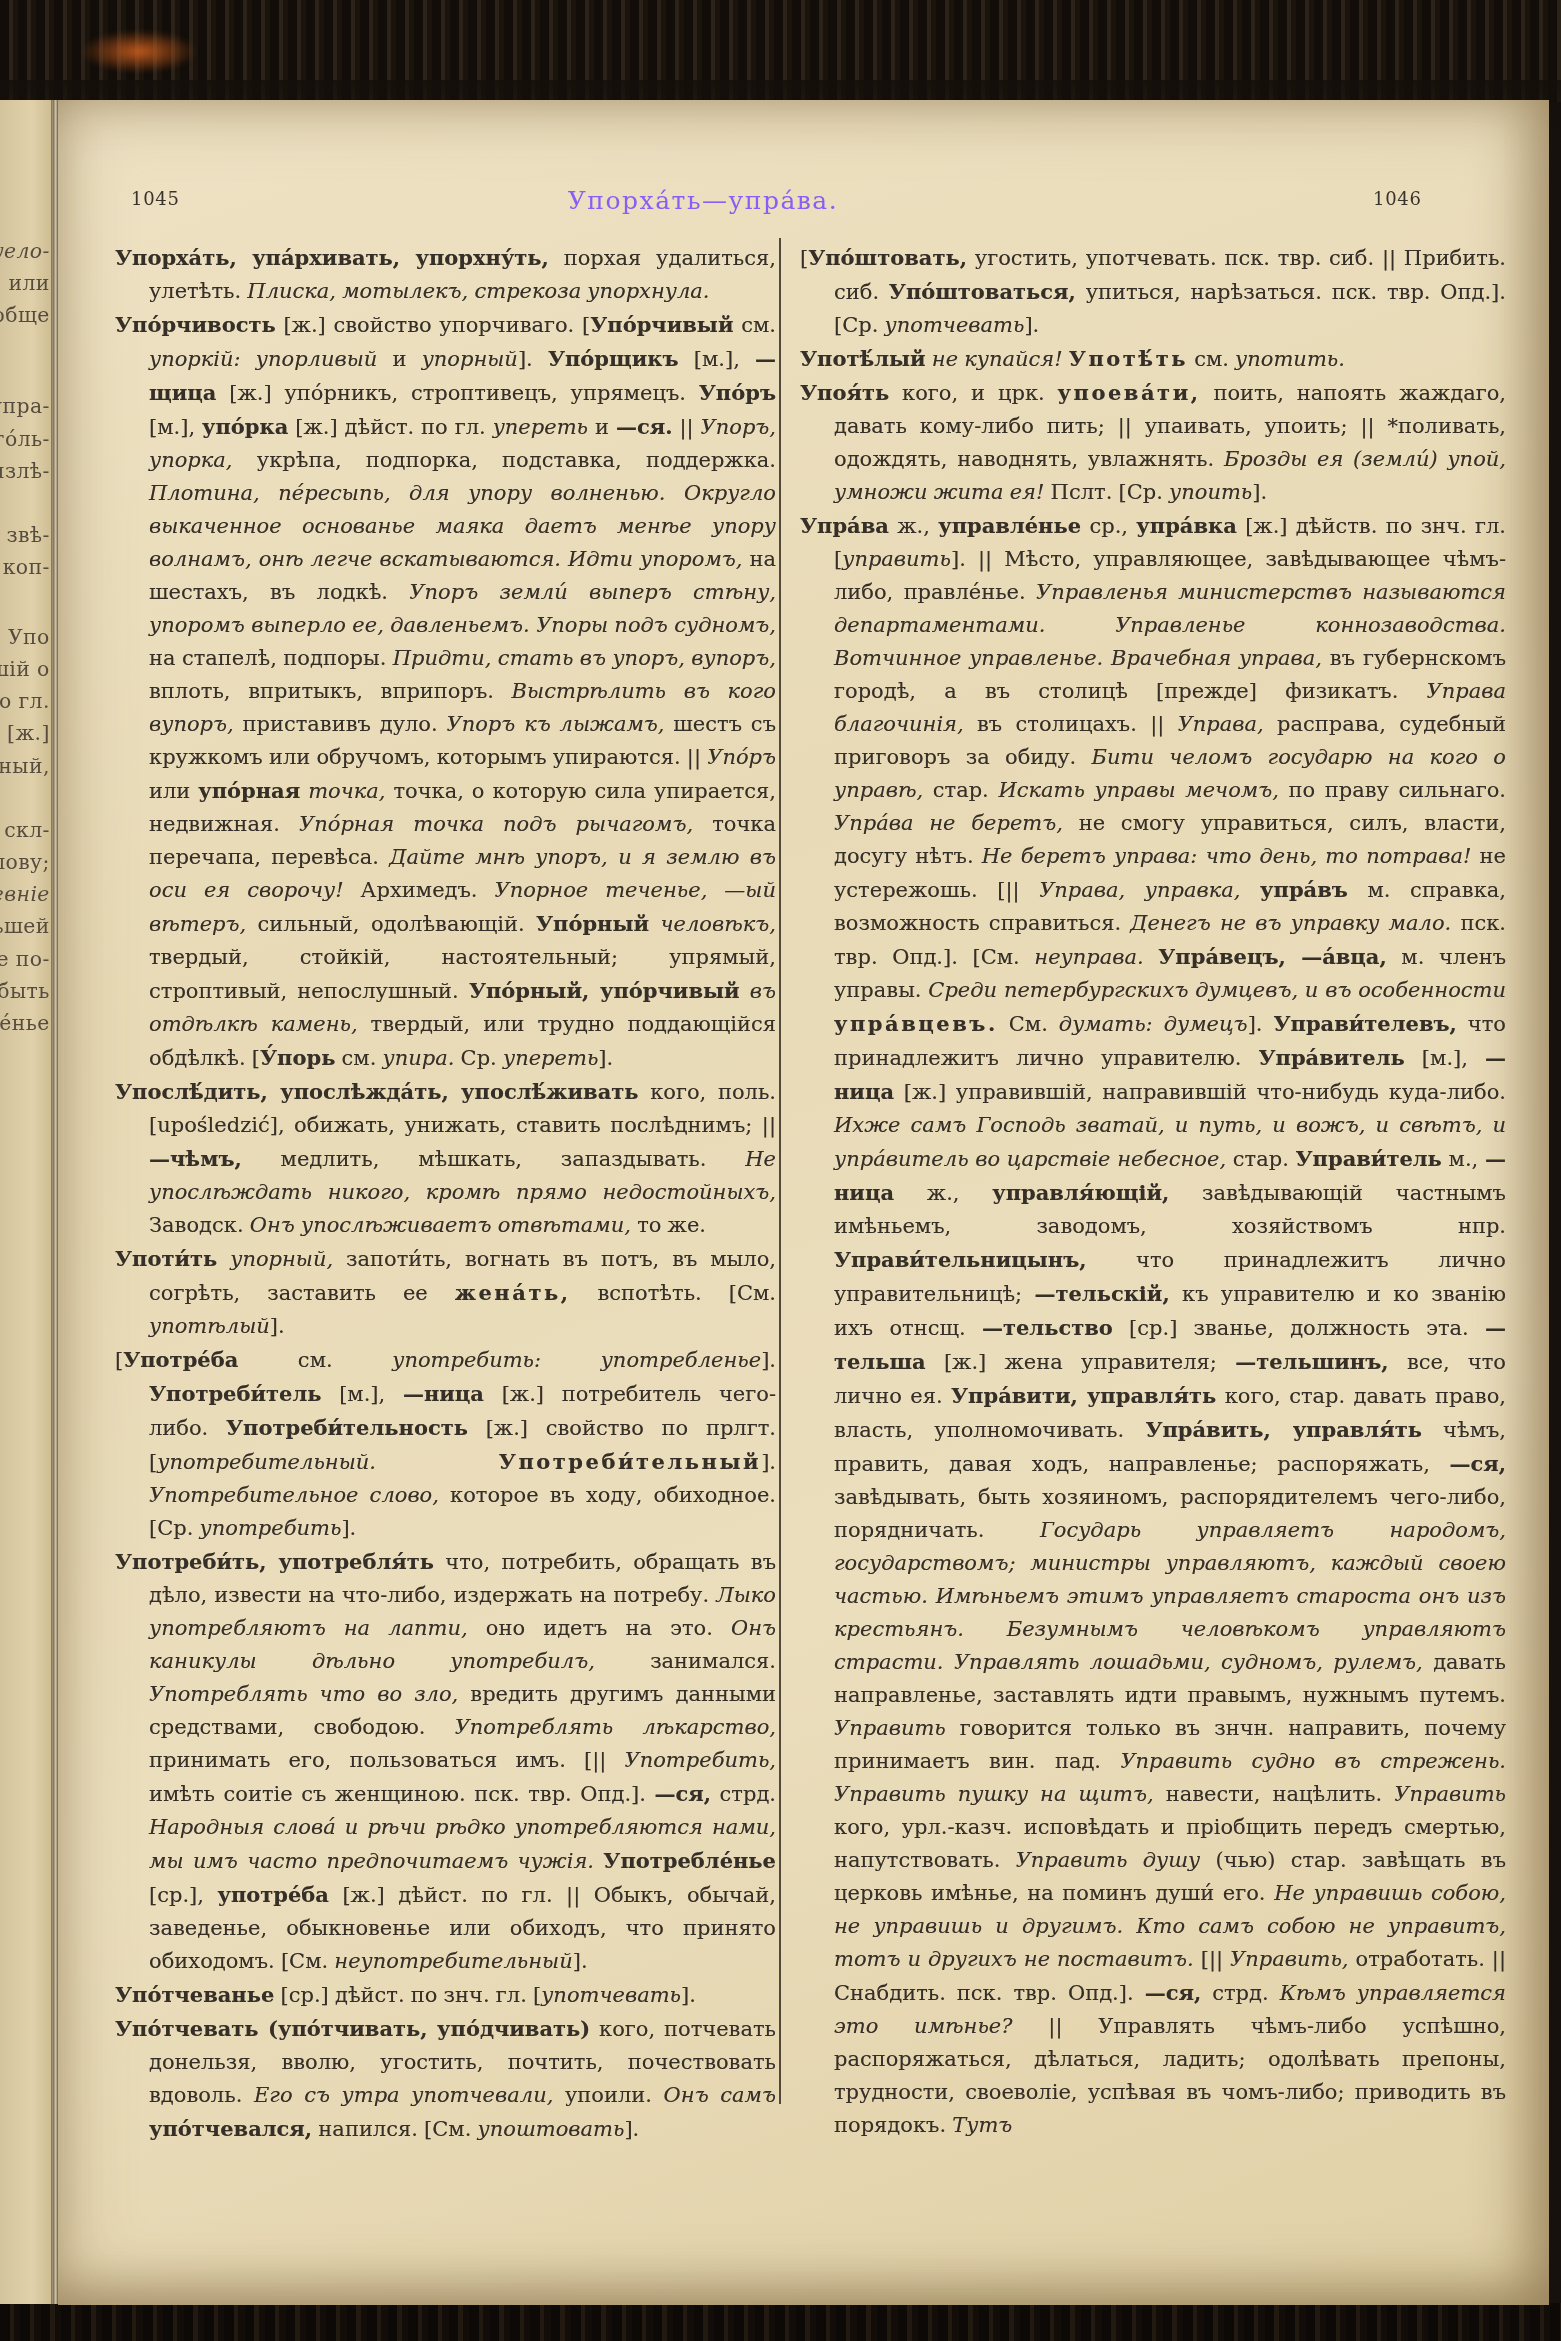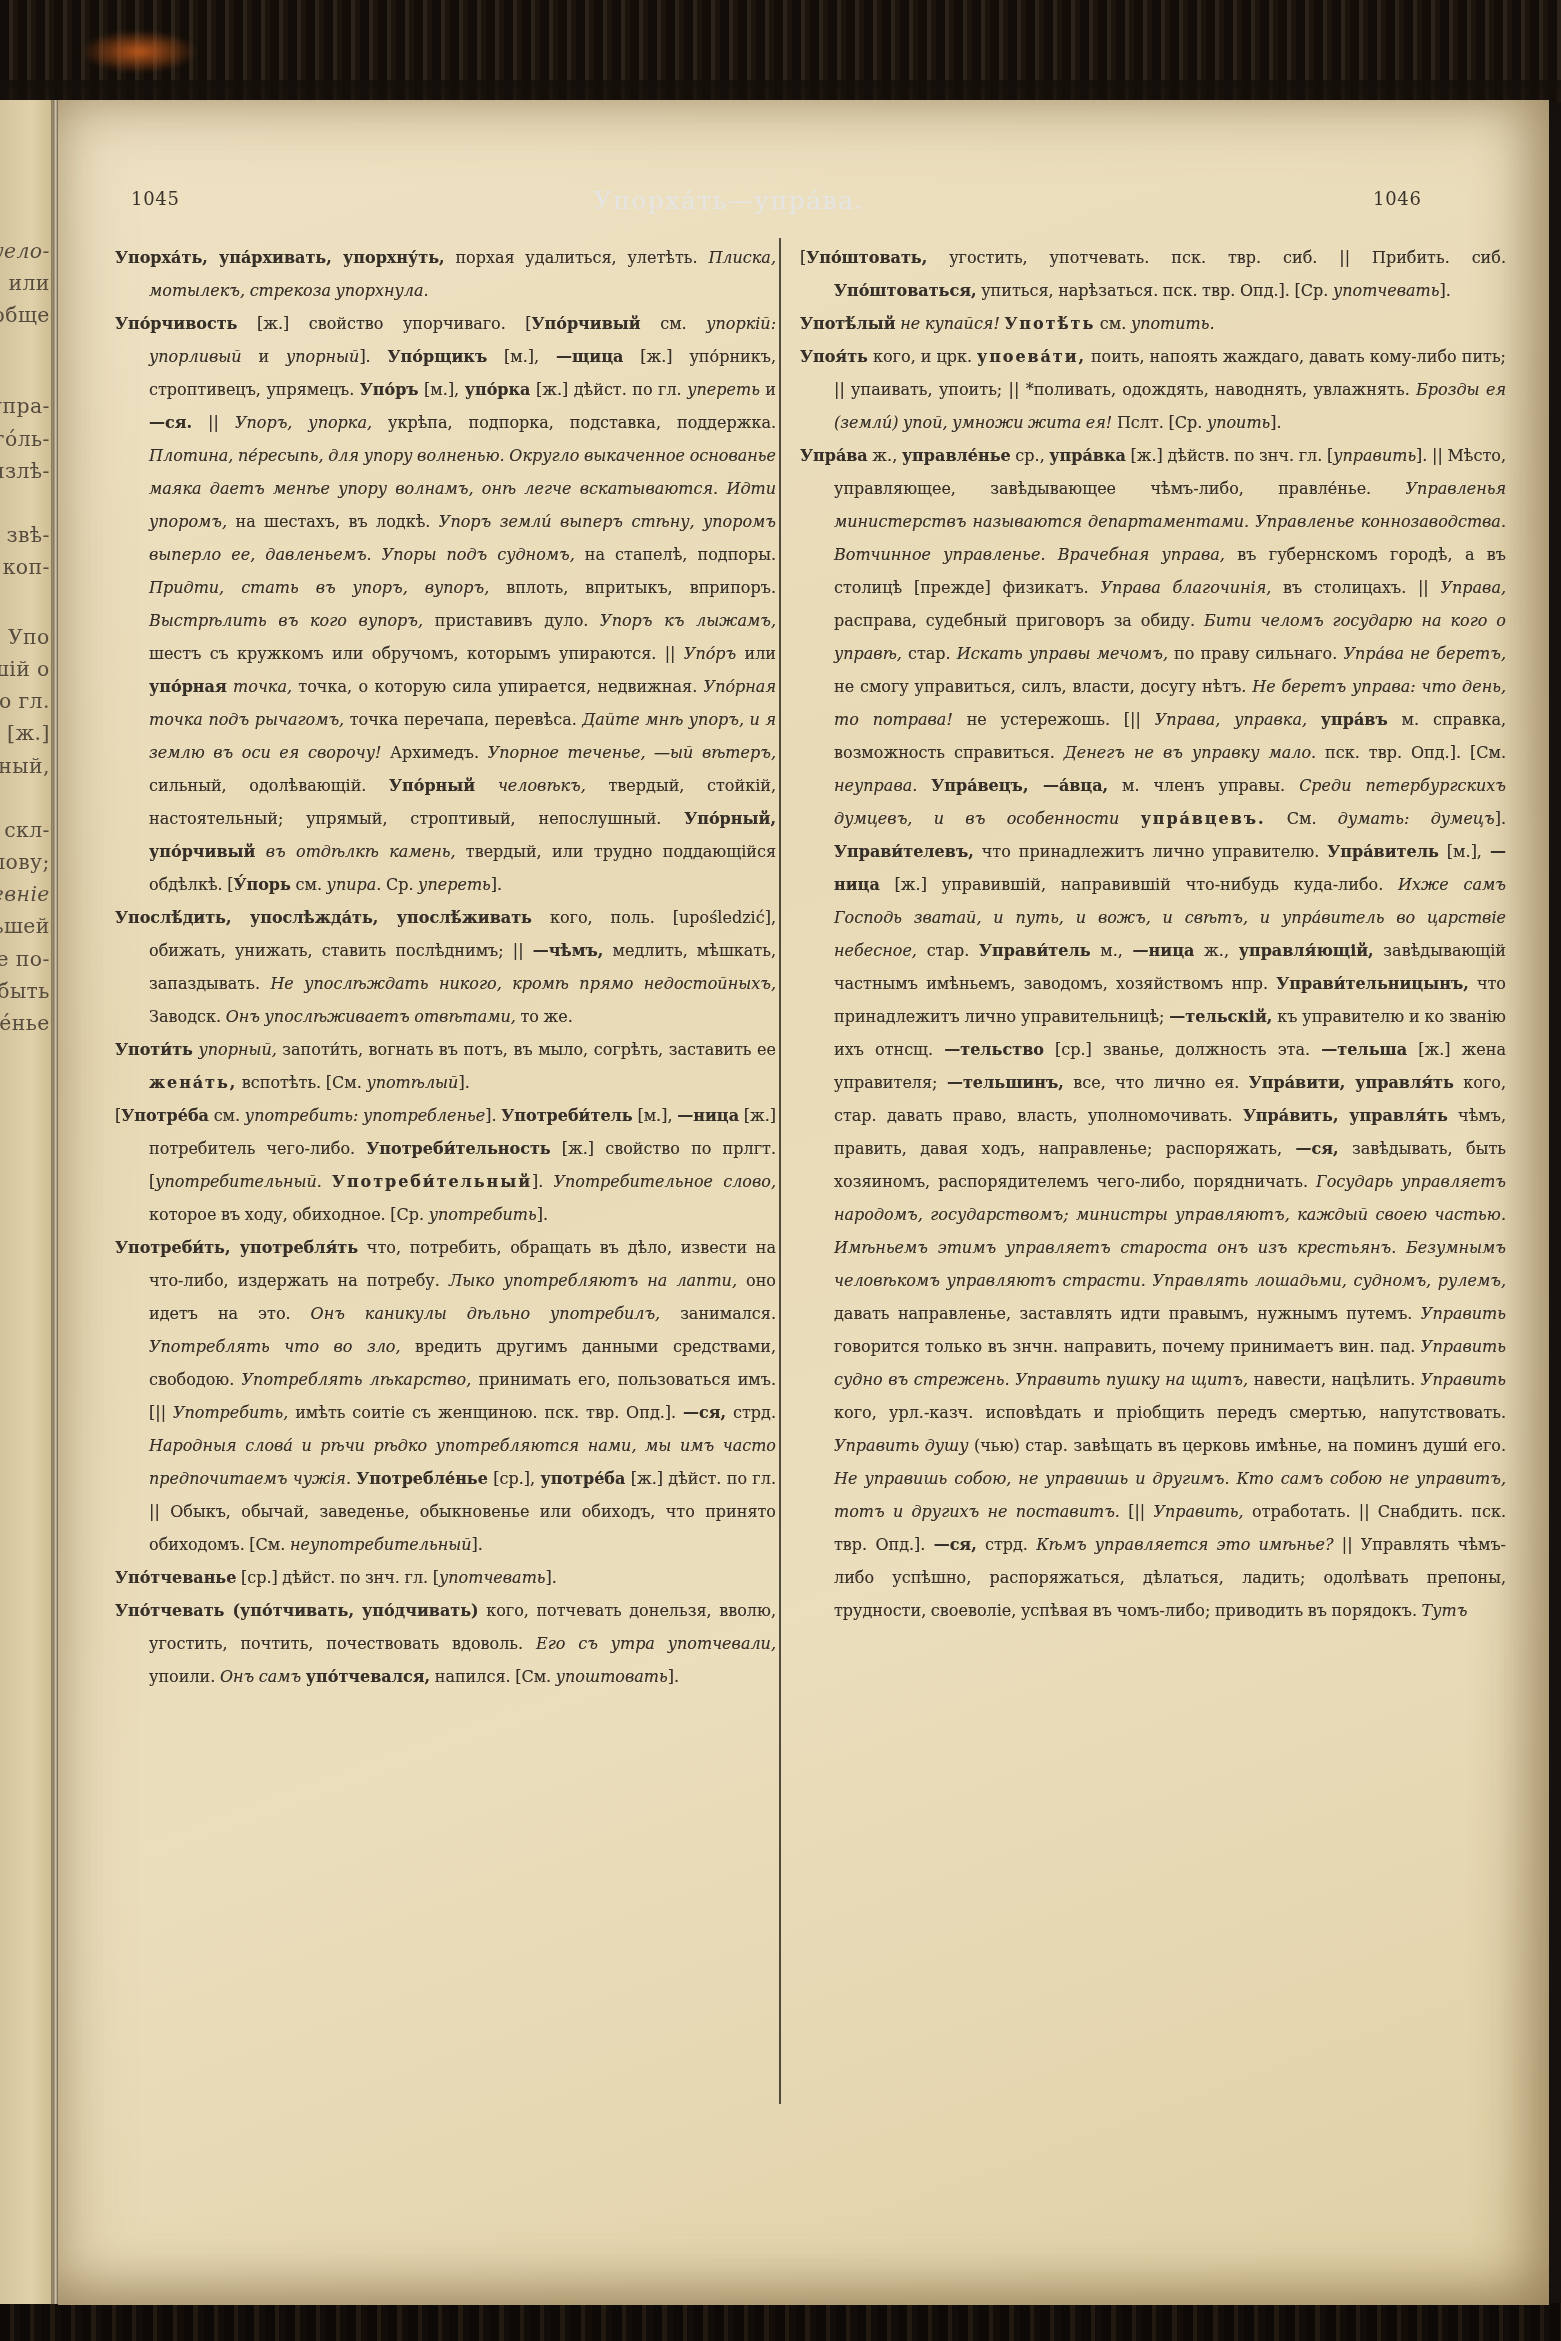--- a/index.html
+++ b/index.html
@@ -53,27 +53,27 @@
     box-shadow:
       inset 0 0 75px rgba(125,98,55,0.35),
       inset -27px 0 48px rgba(105,82,45,0.30),
       inset 0 -21.4px 43px rgba(105,82,45,0.25);
   }
   
   .pagenum{
     position:absolute;top:188px;font-size:18px;color:#3a332b;letter-spacing:0.04em;
   }
   .running-title{
-    position:absolute;top:186px;left:542px;width:322px;text-align:right;
-    font-size:25px;color:#e5e5e5;letter-spacing:0.06em;
+    position:absolute;top:186px;left:542px;width:322px;text-align:center;
+    font-size:25px;color:#8b5cf6;letter-spacing:0.06em;
   }
   
   .col{
     position:absolute;top:241px;
-    font-size:16px;line-height:33px;color:#362f28;
+    font-size:21px;line-height:33px;color:#362f28;
     text-align:justify;word-spacing:-0.5px;
     text-shadow:0 0 0.5px rgba(54,47,40,0.4);
   }
   .col-left{left:115px;width:661px;}
   .col-right{left:800px;width:706px;}
   .entry{margin:0;padding-left:34px;text-indent:-34px;}
   .entry span{white-space:normal;}
   .b{font-weight:bold;}
   .i{font-style:italic;}
   .bs{font-weight:bold;letter-spacing:0.12em;}

